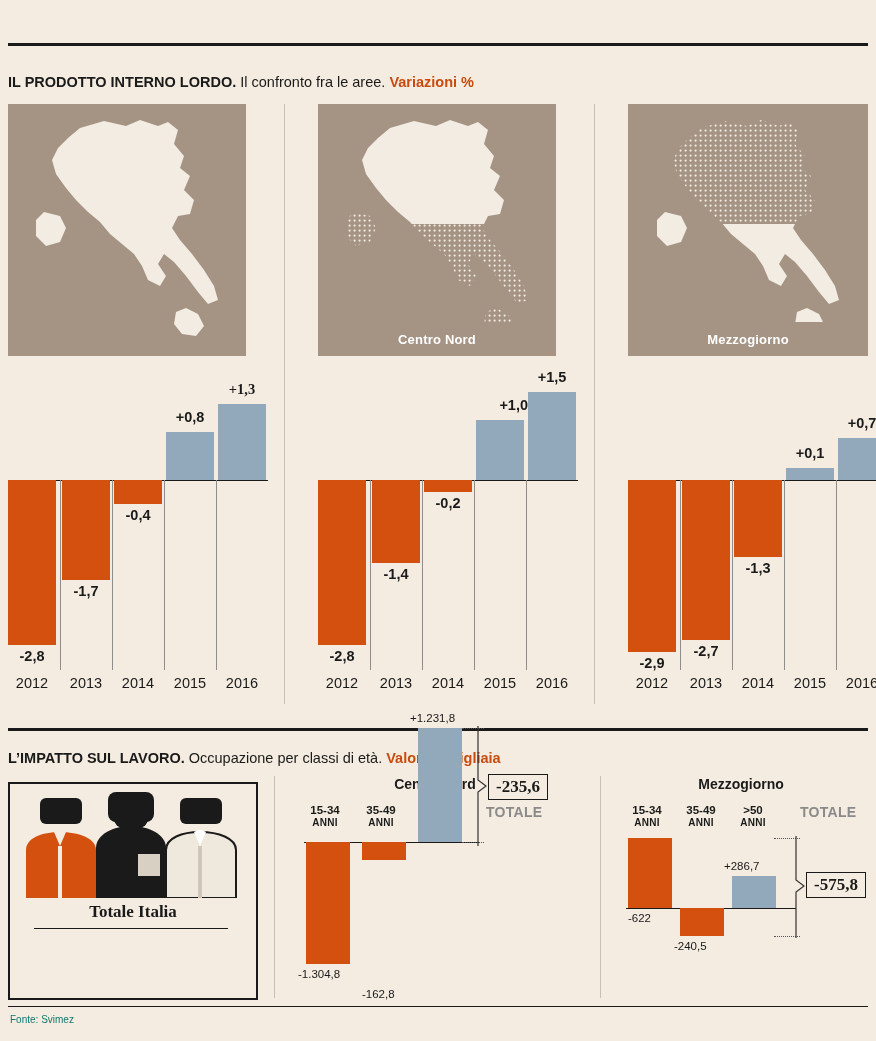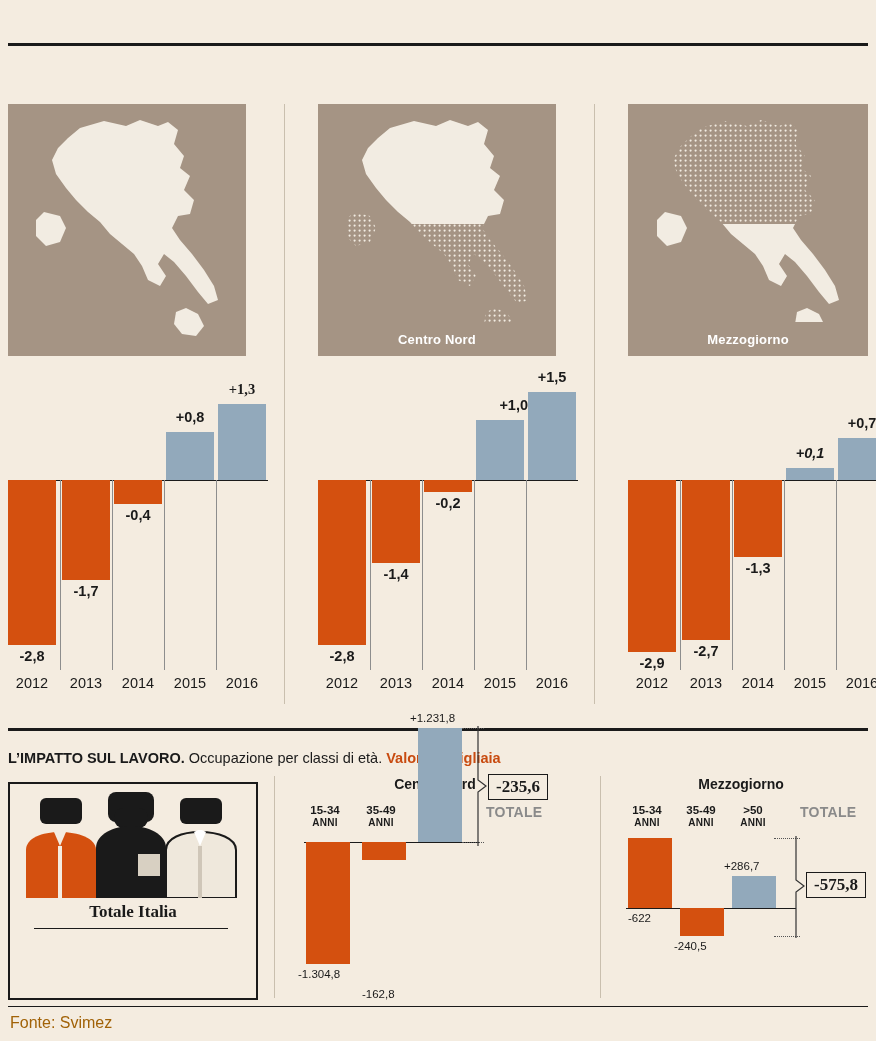--- a/index.html
+++ b/index.html
@@ -75,30 +75,33 @@
   .catlab .sm{font-weight:bold;font-size:10px;letter-spacing:.3px;}
   .totlab{position:absolute;font-size:14px;color:#8a8a8a;font-weight:bold;letter-spacing:.3px;}
   .vallab{position:absolute;font-size:11.5px;white-space:nowrap;}
   .boxval{
     position:absolute;border:1.6px solid #1a1a1a;background:#f4ece0;
     font-family:"Liberation Serif", serif;font-weight:bold;font-size:17px;
     padding:2px 7px;white-space:nowrap;
   }
   .dotline{position:absolute;border-top:1px dotted #555;}
   .source{
-    position:absolute;left:10px;top:1014px;font-size:16px;color:#a16207;
+    position:absolute;left:10px;top:1014px;font-size:10px;color:#0f766e;
   }
 </style>
 </head>
 <body>
 
 <div class="page">
 
   <div class="rule rule-top"></div>
 
+  <div class="sec-head" style="left:8px;top:74px;">
+    <span class="b">IL PRODOTTO INTERNO LORDO.</span><span class="n"> Il confronto fra le aree.</span><span class="o"> Variazioni %</span>
+  </div>
 
   <div class="mapbox" style="left:8px;top:104px;width:238px;height:252px;">
     <svg class="mapsvg" width="238" height="252" viewBox="0 0 238 252">
       <g fill="#f2ece2">
         <path d="M72 24 L96 17 L118 22 L132 16 L150 22 L160 18 L170 26 L166 40 L176 52 L172 64 L182 72 L176 86 L186 96 L182 110 L170 112 L164 124 L172 136 L184 150 L196 166 L206 182 L210 196 L200 200 L190 188 L178 172 L166 158 L156 150 L150 160 L158 172 L152 182 L140 176 L134 162 L126 150 L114 140 L102 130 L92 118 L80 108 L68 96 L58 84 L48 70 L44 56 L50 44 L60 34 Z"></path>
         <path d="M178 204 L190 210 L196 222 L188 232 L174 230 L166 220 L168 208 Z"></path>
         <path d="M36 108 L52 112 L58 124 L52 138 L38 142 L28 132 L28 116 Z"></path>
       </g>
     </svg>
   </div>
@@ -232,21 +235,21 @@
 
     <div class="bar neg" style="left:0px;top:120px;width:48px;height:172px;"></div>
     <div class="bar neg" style="left:54px;top:120px;width:48px;height:160px;"></div>
     <div class="bar neg" style="left:106px;top:120px;width:48px;height:77px;"></div>
     <div class="bar pos" style="left:158px;top:108px;width:48px;height:12px;"></div>
     <div class="bar pos" style="left:210px;top:78px;width:48px;height:42px;"></div>
 
     <div class="blabel" style="left:-4px;top:295px;width:56px;">-2,9</div>
     <div class="blabel" style="left:50px;top:283px;width:56px;">-2,7</div>
     <div class="blabel" style="left:102px;top:200px;width:56px;">-1,3</div>
-    <div class="blabel" style="left:154px;top:85px;width:56px;font-style:italic;">+0,1</div>
+    <div class="blabel" style="left:154px;top:85px;width:56px;">+0,1</div>
     <div class="blabel" style="left:206px;top:55px;width:56px;">+0,7</div>
 
     <div class="yearlabel" style="left:-4px;top:315px;">2012</div>
     <div class="yearlabel" style="left:50px;top:315px;">2013</div>
     <div class="yearlabel" style="left:102px;top:315px;">2014</div>
     <div class="yearlabel" style="left:154px;top:315px;">2015</div>
     <div class="yearlabel" style="left:206px;top:315px;">2016</div>
   </div>
 
   <div class="rule rule-mid"></div>

